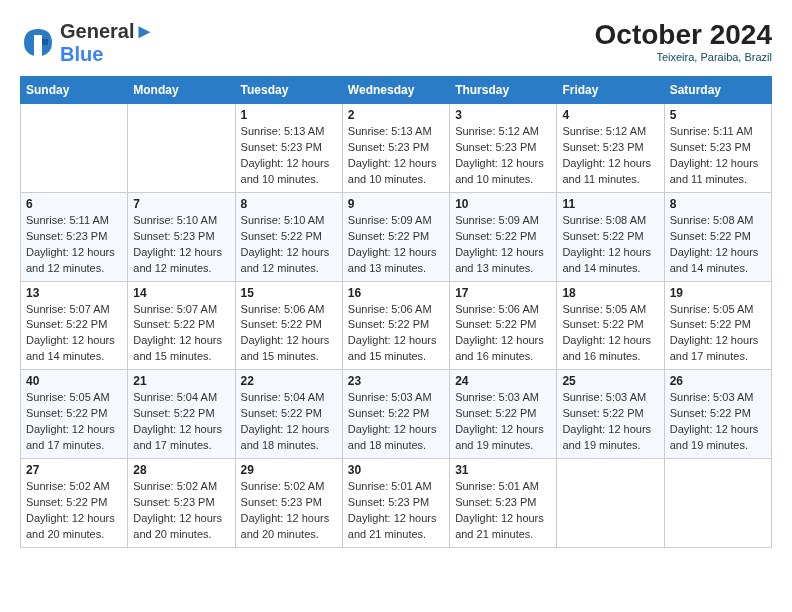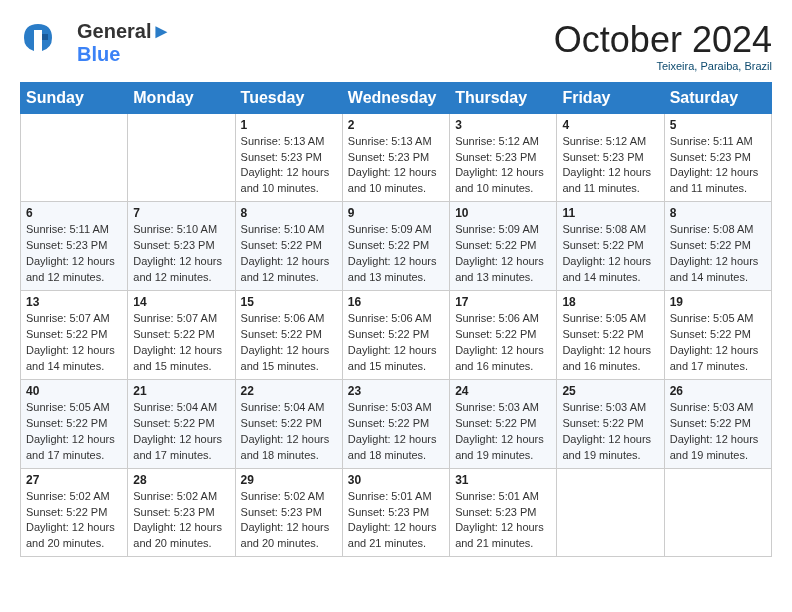--- a/index.html
+++ b/index.html
@@ -11,52 +11,53 @@
       padding: 20px;
     }
     .header {
       display: flex;
       justify-content: space-between;
       align-items: flex-start;
       margin-bottom: 10px;
     }
     .logo {
       display: flex;
-      gap: 21px;
+      align-items: center;
+      gap: 4px;
     }
     .logo-icon {
       width: 36px;
       height: 36px;
     }
     .title-block {
       text-align: right;
     }
     .month-title {
-      font-size: 36px;
-      font-weight: normal;
+      font-size: 28px;
+      font-weight: bold;
       color: #222;
       line-height: 1.1;
     }
     .location {
       font-size: 11px;
       color: #0c4a6e;
     }
     table {
       width: 100%;
       border-collapse: collapse;
       font-size: 11px;
     }
     thead tr th {
       background: #2a7cc7;
       color: #fff;
       font-weight: bold;
       padding: 6px 5px;
       text-align: left;
       border: 1px solid #2a7cc7;
-      font-size: 16px;
+      font-size: 12px;
     }
     tbody tr td {
       border: 1px solid #ccc;
       padding: 4px 5px;
       vertical-align: top;
       min-height: 80px;
       height: 85px;
       background: #fff;
     }
     tbody tr:nth-child(even) td {

